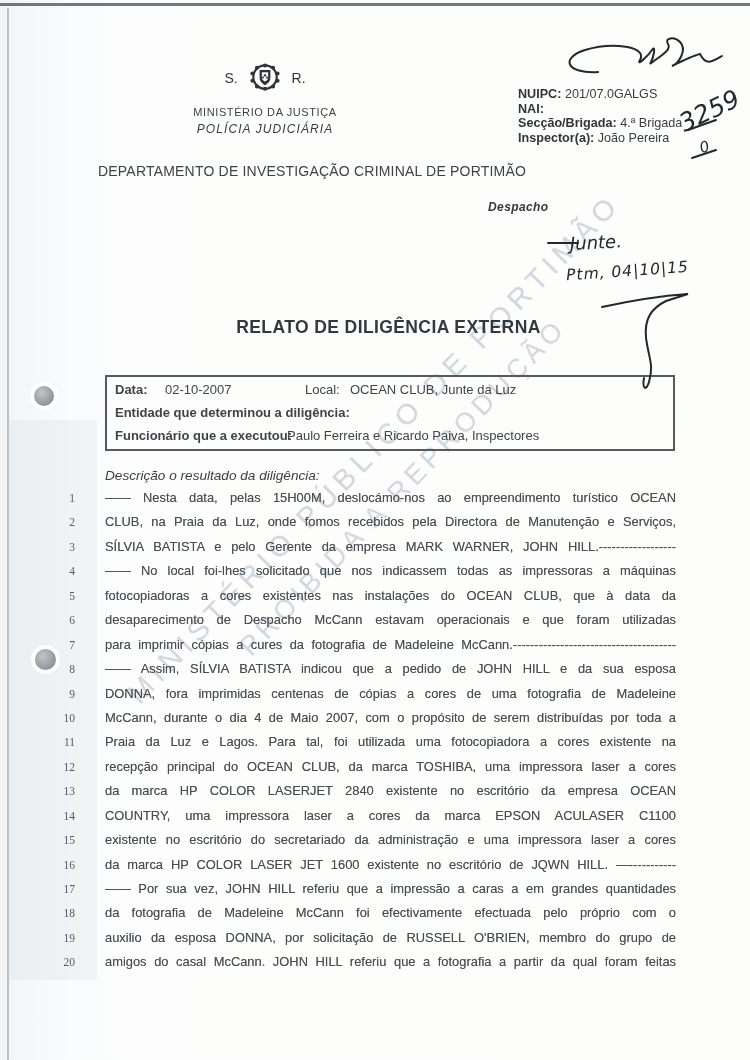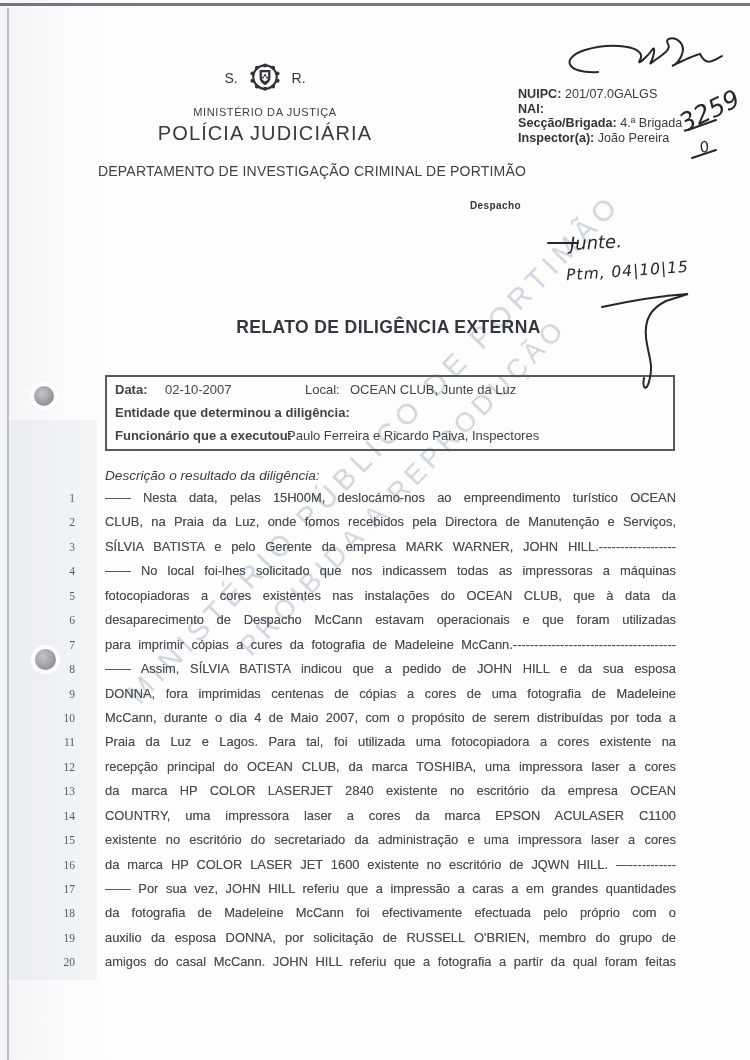--- a/index.html
+++ b/index.html
@@ -13,27 +13,27 @@
   .margin-tint{position:absolute;top:420px;left:9px;width:88px;height:560px;background:rgba(205,212,219,.22);}
   .hole{position:absolute;border-radius:50%;background:radial-gradient(circle at 38% 35%,#c2c5c8,#909498 72%,#9ba0a4);box-shadow:0 0 0 4px rgba(255,255,255,.9);}
   .hole1{left:34px;top:386px;width:20px;height:20px;}
   .hole2{left:35px;top:649px;width:21px;height:21px;}
 
   
   .logo-block{position:absolute;left:105px;top:58px;width:320px;text-align:center;}
   .sr-row{display:flex;align-items:center;justify-content:center;gap:9px;height:40px;}
   .sr-letter{font-size:14px;color:#33383d;}
   .ministry{margin-top:8px;font-size:11px;letter-spacing:.6px;color:#3c4147;}
-  .agency{margin-top:4px;font-size:20px;letter-spacing:1.1px;color:#373c42;}
+  .agency{margin-top:4px;font-size:12px;letter-spacing:1.1px;color:#373c42;font-style:italic;}
   .dept{position:absolute;left:98px;top:163px;font-size:14px;letter-spacing:.2px;color:#3d4248;}
 
   .case-block{position:absolute;left:480px;top:87px;font-size:12.6px;line-height:14.6px;color:#383d43;}
   .case-block b{color:#30353b;padding-left:38px;}
 
-  .despacho{position:absolute;left:470px;top:200px;font-size:10px;font-weight:bold;letter-spacing:.4px;color:#33383e;}
+  .despacho{position:absolute;left:488px;top:200px;font-size:12px;font-weight:bold;letter-spacing:.4px;color:#33383e;font-style:italic;}
 
   
   .watermark{position:absolute;left:55px;top:452px;width:620px;transform:rotate(-46deg);
     text-align:center;color:#cbd2dc;opacity:.92;pointer-events:none;filter:blur(.3px);z-index:1;}
   .wm1{font-size:29px;letter-spacing:6px;white-space:nowrap;}
   .wm2{font-size:27px;letter-spacing:5px;white-space:nowrap;margin-top:16px;margin-left:60px;}
 
   .content{position:relative;z-index:2;}
 
   .title{position:absolute;left:105px;top:317px;width:567px;text-align:center;

